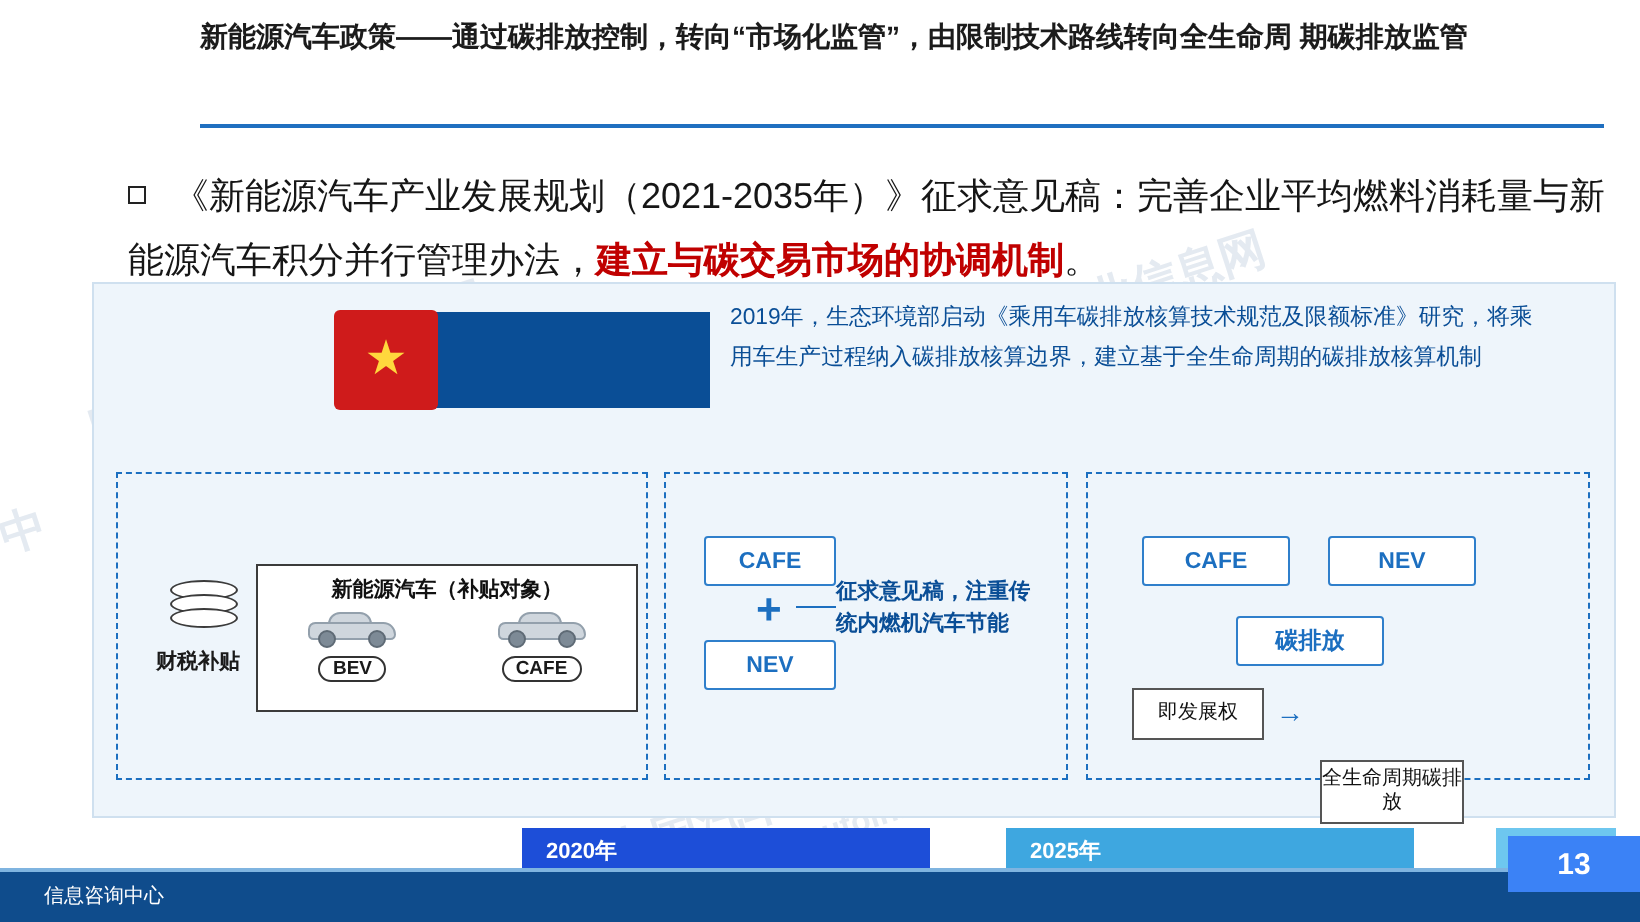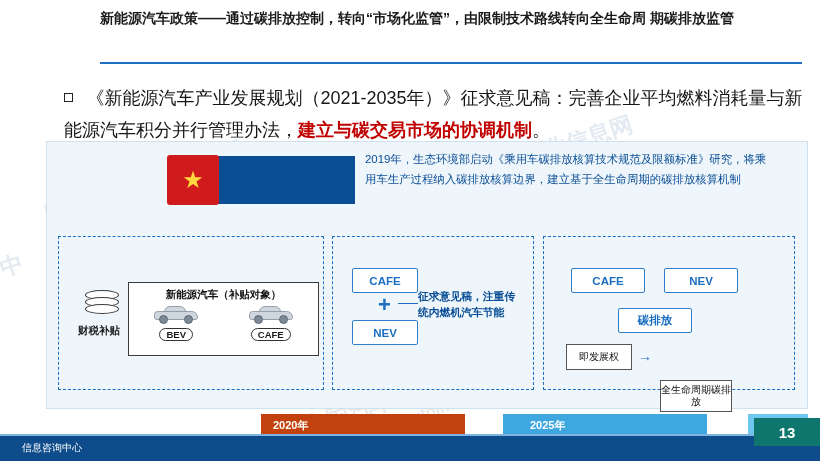--- a/index.html
+++ b/index.html
@@ -136,33 +136,33 @@
     color:#111; display:flex; align-items:center; justify-content:center; z-index:5;
     text-align:center; line-height:1.25;
   }
   .arrow3 { position:absolute; z-index:5; color:#1c6fc0; font-size:14px; font-weight:bold; }
 
   
   .timeline { position:absolute; left:46px; top:414px; width:762px; height:22px; z-index:5; }
   .tl-seg { position:absolute; top:0; height:22px; display:flex; align-items:center;
             color:#fff; font-size:11px; font-weight:bold; }
   .tl1 { left:0;   width:215px; background:#1d4f85; padding-left:12px; }
-  .tl2 { left:215px; width:204px; background:#c2410c; padding-left:12px; }
-  .tl3 { left:457px; width:204px; background:#3ea7e0; padding-left:27px; }
+  .tl2 { left:215px; width:204px; background:#1d4ed8; padding-left:12px; }
+  .tl3 { left:457px; width:204px; background:#3ea7e0; padding-left:12px; }
   .tl4 { left:702px; width:60px;  background:#6ec7ef; padding-left:6px; font-size:10px;
          justify-content:flex-end; padding-right:8px; }
   .tl-tip { position:absolute; left:755px; top:0; width:0; height:0;
             border-top:11px solid transparent; border-bottom:11px solid transparent;
             border-left:14px solid #6ec7ef; }
 
   
   .footer { position:absolute; left:0; top:436px; width:820px; height:25px; background:#0f4c8c; z-index:6; }
   .footer .ftxt { position:absolute; left:22px; top:5px; color:#fff; font-size:10px; }
   .pagebox {
-    position:absolute; right:0; top:-18px; width:66px; height:28px; background:#0f766e;
+    position:absolute; right:0; top:-18px; width:66px; height:28px; background:#3b82f6;
     color:#fff; font-size:15px; font-weight:bold; display:flex; align-items:center; justify-content:center;
   }
   .footline { position:absolute; left:0; top:-2px; width:820px; height:2px; background:#7fb4e0; }
 </style>
 </head>
 <body>
 
 <div class="wm-layer">
   <div class="wm" style="left:40px; top:165px; font-size:23px;">中国汽车工业信息网</div>
   <div class="wm" style="left:95px; top:185px; font-size:16px;">www.autoinfo.org.cn</div>

